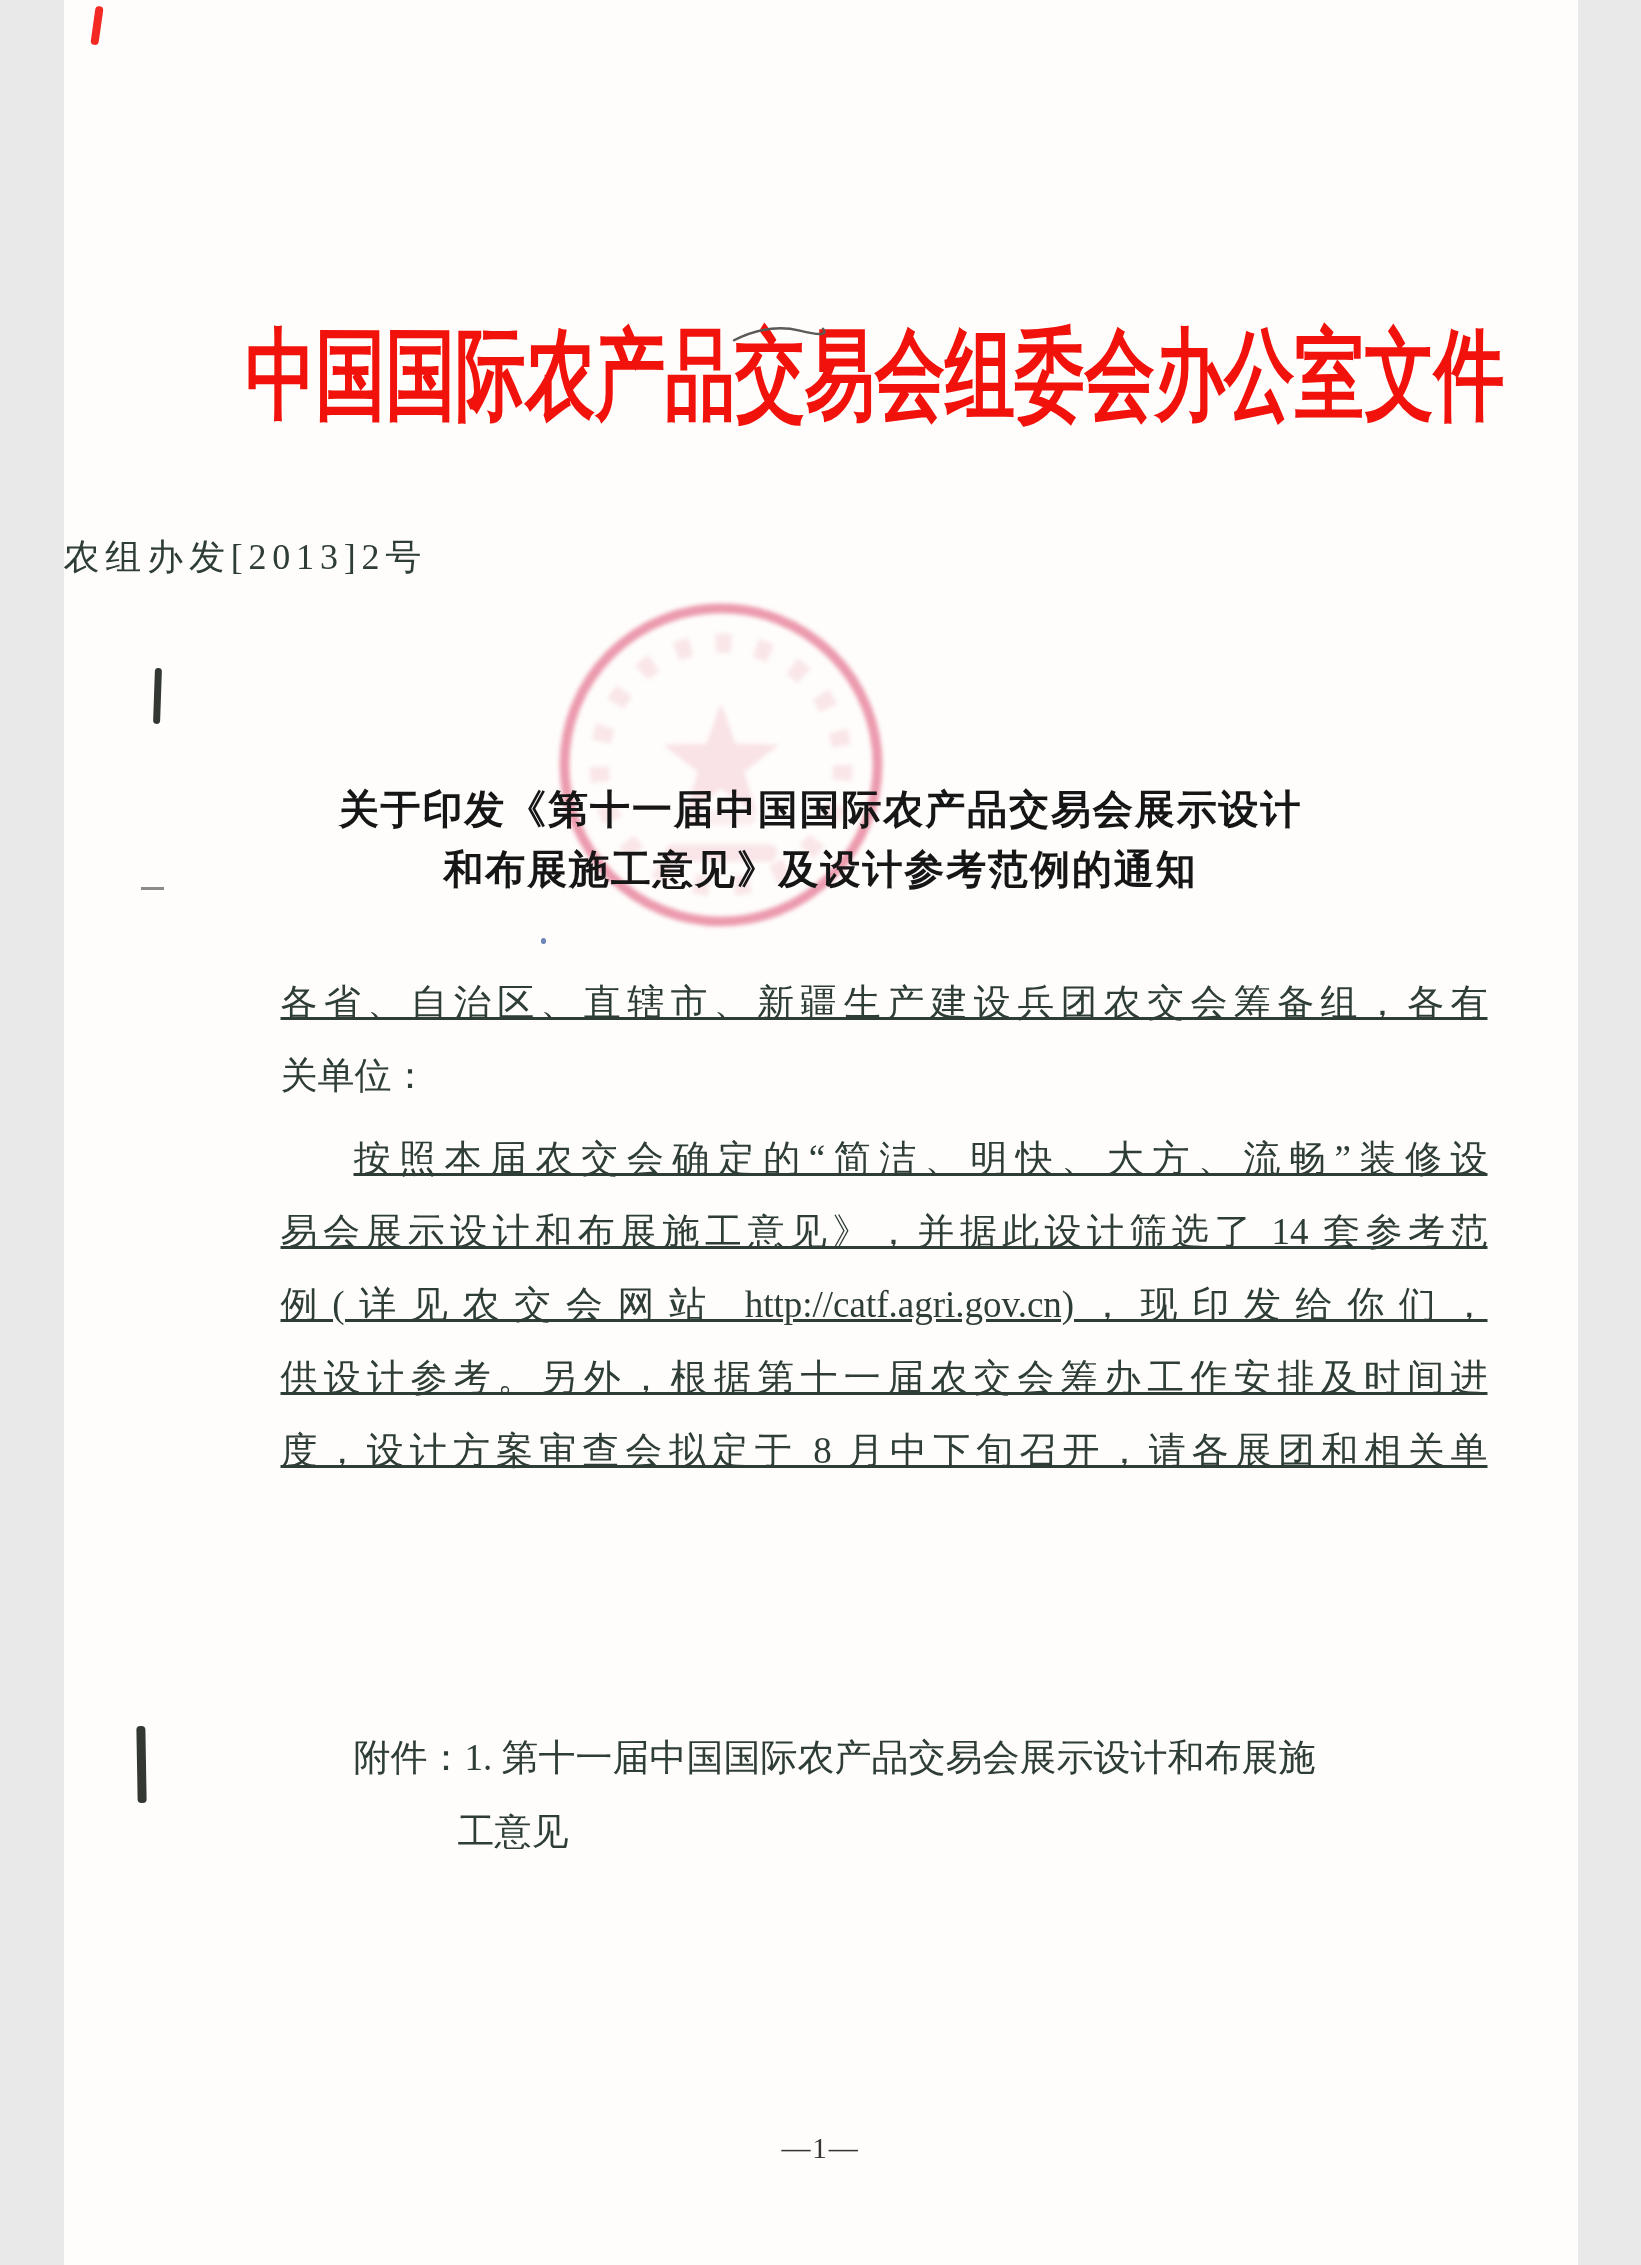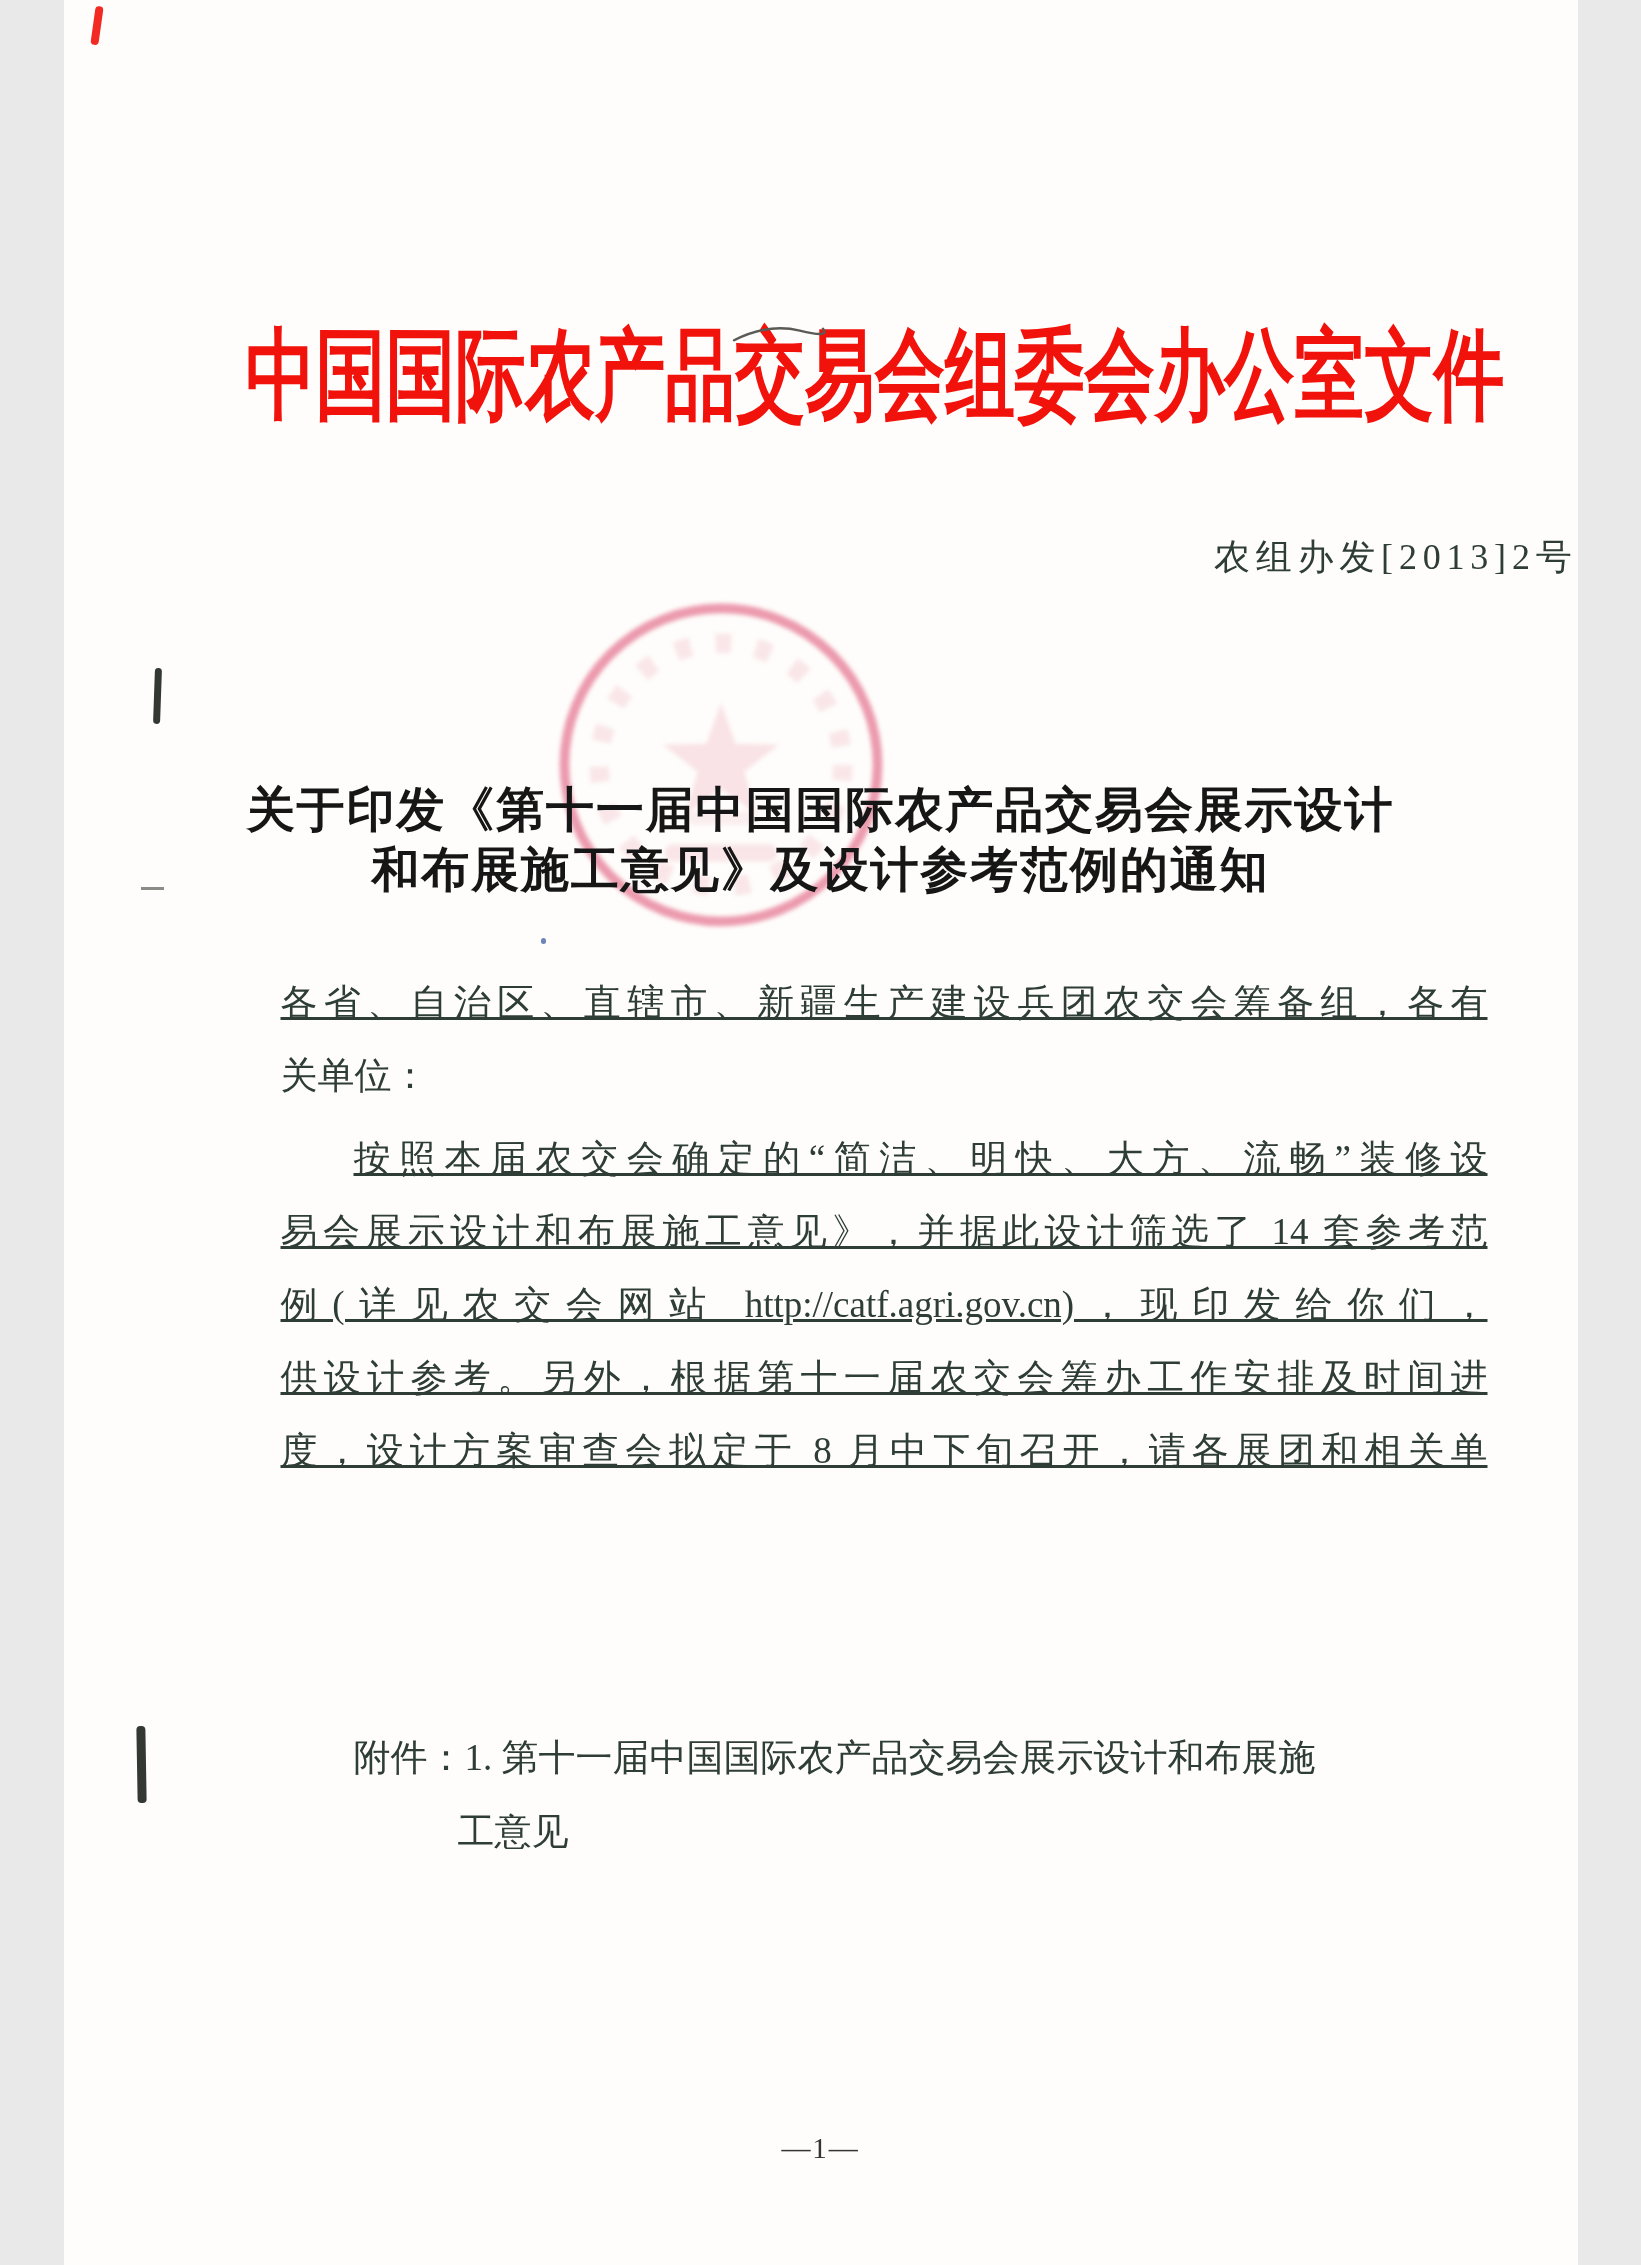--- a/index.html
+++ b/index.html
@@ -18,30 +18,30 @@
     text-align:center;white-space:nowrap;
     font-size:92px;font-weight:bold;
     color:var(--header-red,#f2120c);
     transform:scale(0.76,1.08);
     transform-origin:50% 50%;
     letter-spacing:0px;
   }
   
   .doc-number{
     position:absolute;top:533px;left:0;right:0;
-    text-align:right;
+    text-align:left;
     font-size:36px;letter-spacing:5.8px;
     color:var(--ink,#2e3d36);
   }
   
   .stamp{position:absolute;left:485px;top:591px;z-index:1;mix-blend-mode:multiply;}
   
   .doc-title{
     position:absolute;top:780px;left:0;right:0;z-index:4;
-    text-align:center;font-size:48px;font-weight:bold;
+    text-align:center;font-size:40px;font-weight:bold;
     line-height:60px;letter-spacing:1.9px;
     color:var(--title-ink,#161616);
   }
   
   .body-block{
     position:absolute;left:217px;top:966px;width:1207px;z-index:4;
     font-size:37px;line-height:73px;
   }
   .jl{text-align:justify;text-align-last:justify;text-decoration:underline;}
   .first-indent{text-indent:73px;}

